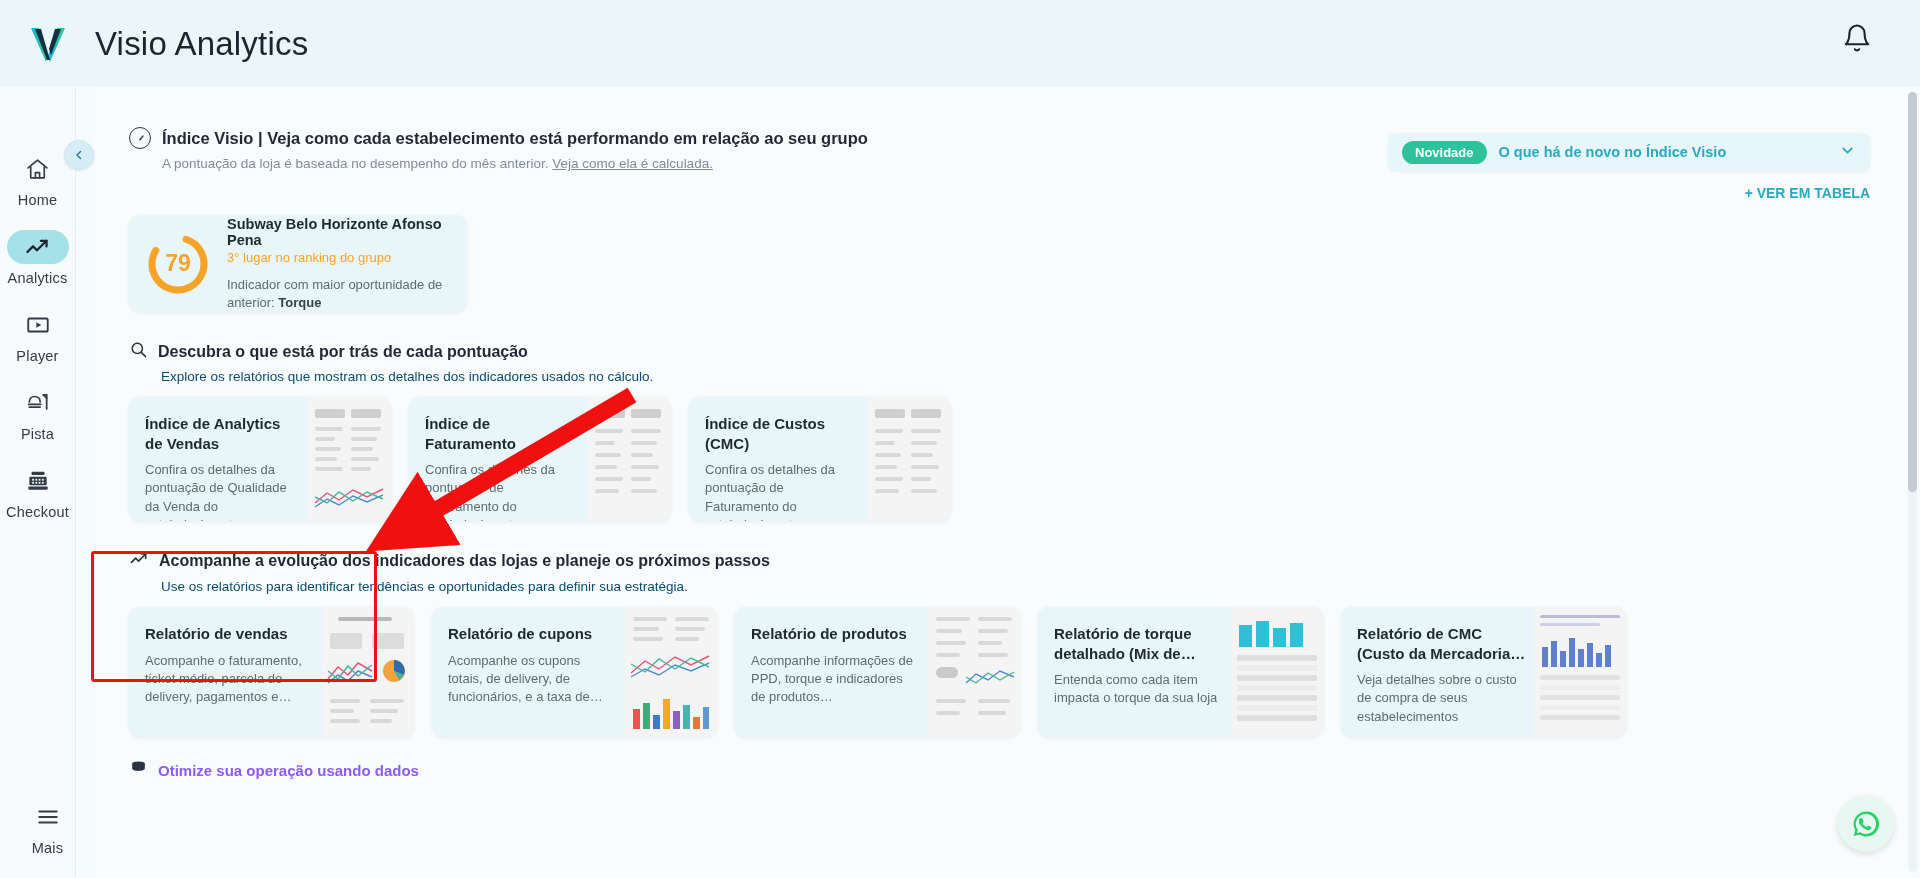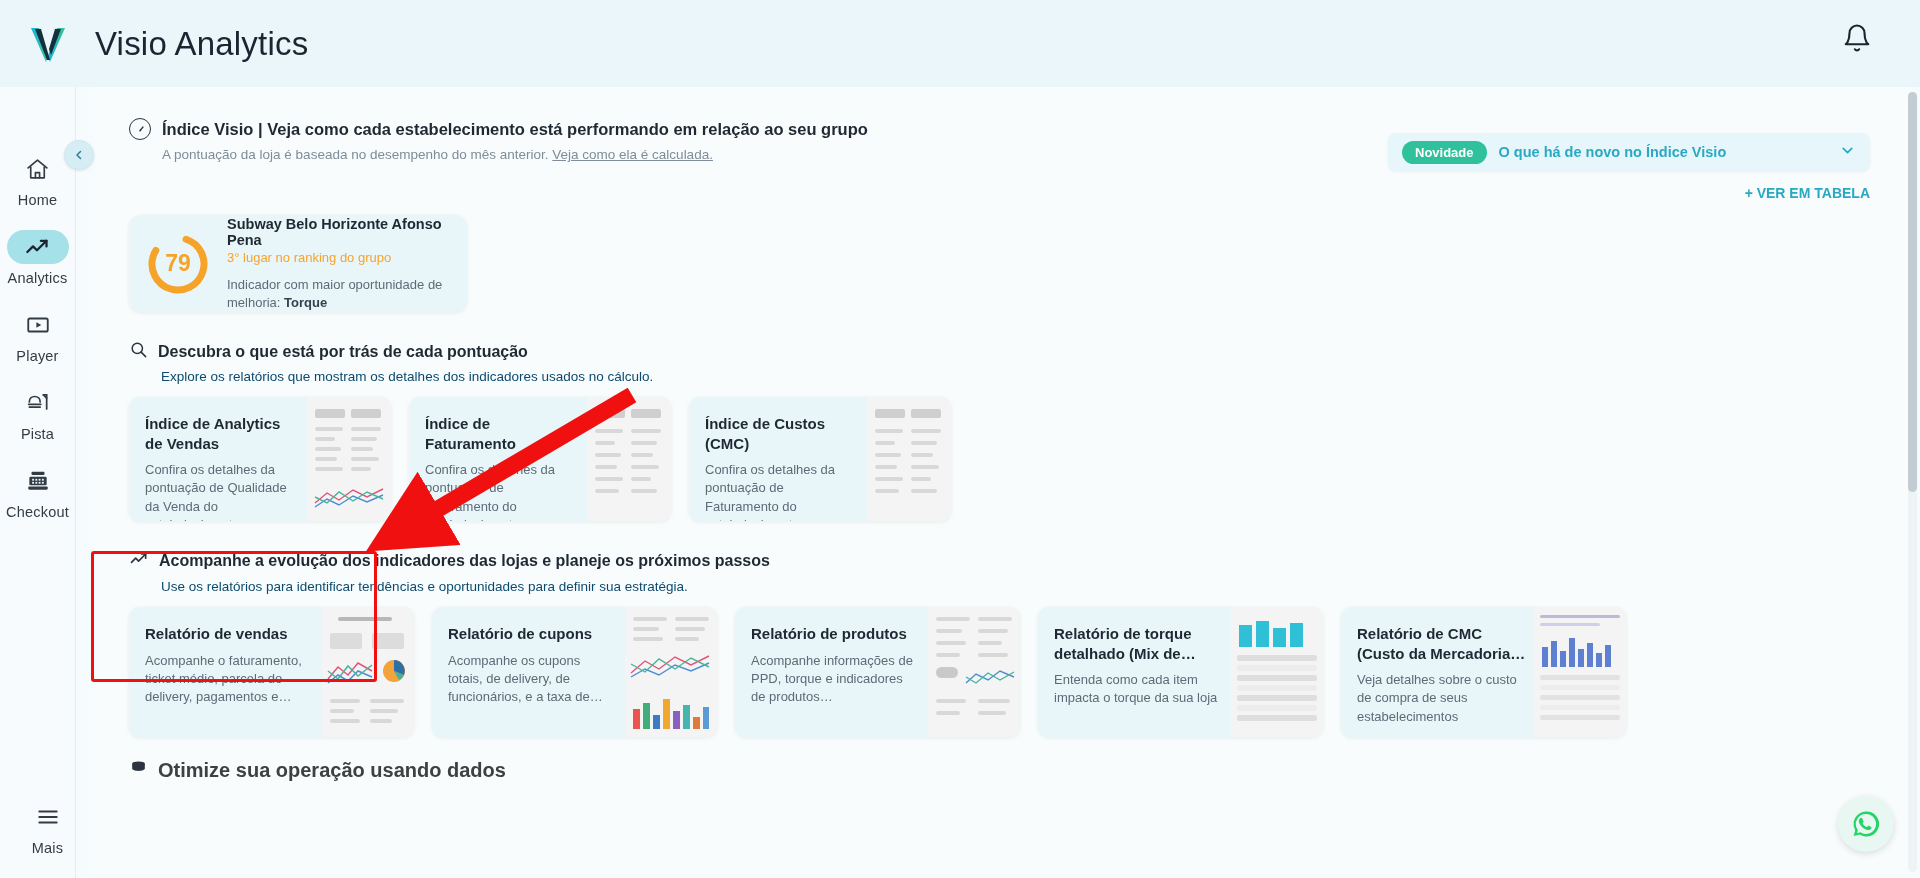--- a/index.html
+++ b/index.html
@@ -57,21 +57,21 @@
     box-shadow: 0 1px 3px rgba(0,0,0,.10);
   }
 
   
   .main {
     position: absolute; left: 95px; top: 87px; width: 1815px; height: 791px;
     background: #f8fcfd; overflow: hidden;
   }
   .content { padding: 22px 40px 0 34px; }
 
-  .sec-title-row { display: flex; align-items: center; justify-content: space-between; }
+  .sec-title-row { display: flex; align-items: flex-end; justify-content: space-between; }
   .idx-title { display: flex; align-items: center; gap: 11px; }
   .idx-ico {
     width: 22px; height: 22px; border-radius: 50%; border: 1.6px solid #2b3440;
     display: flex; align-items: center; justify-content: center; flex: none;
   }
   .idx-title-txt { font-size: 16.5px; font-weight: bold; color: #1f2833; }
   .idx-sub { font-size: 13.5px; color: #7f8c99; margin: 7px 0 0 33px; }
   .idx-sub u { text-decoration: underline; }
 
   .novidade-box {
@@ -143,21 +143,21 @@
 
   .fab {
     position: absolute; right: 26px; bottom: 26px; width: 56px; height: 56px;
     border-radius: 50%; background: #e8f7f1; display: flex;
     align-items: center; justify-content: center; cursor: pointer; z-index: 25;
     box-shadow: 0 2px 7px rgba(0,0,0,.13);
   }
 
   
   .bottom-partial { margin-top: 22px; display: flex; align-items: center; gap: 10px; }
-  .bottom-partial .t { font-size: 20px; font-weight: bold; color: #404040; }
+  .bottom-partial .t { font-size: 15px; font-weight: bold; color: #8b5cf6; }
 
   
   .scrollbar {
     position: absolute; right: 3px; top: 92px; width: 9px; height: 780px;
     background: #eef3f5; border-radius: 5px; z-index: 20;
   }
   .scrollthumb {
     position: absolute; top: 0; left: 0; width: 9px; height: 400px;
     background: #c3ccd2; border-radius: 5px; cursor: pointer;
   }
@@ -316,21 +316,21 @@
       <div class="score-card">
         <div class="ring">
           <svg width="66" height="66" viewBox="0 0 66 66">
             <circle cx="33" cy="33" r="26" fill="none" stroke="#f6a32a" stroke-width="7" stroke-linecap="round" stroke-dasharray="128 163" transform="rotate(-72 33 33)"></circle>
           </svg>
           <div class="ring-val">79</div>
         </div>
         <div>
           <div class="score-store">Subway Belo Horizonte Afonso Pena</div>
           <div class="score-rank">3° lugar no ranking do grupo</div>
-          <div class="score-ind"><span>Indicador com maior oportunidade de melhoria: </span><b>Torque</b></div>
+          <div class="score-ind"><span>Indicador com maior oportunidade de anterior: </span><b>Torque</b></div>
         </div>
       </div>
 
       <div class="sec-head">
         <div class="h">
           <span>
             <svg width="19" height="19" viewBox="0 0 24 24" fill="none" stroke="#2b3440" stroke-width="1.9" stroke-linecap="round">
                 <circle cx="10.5" cy="10.5" r="6.5"></circle>
                 <path d="M15.3 15.3L21 21"></path>
               </svg>

